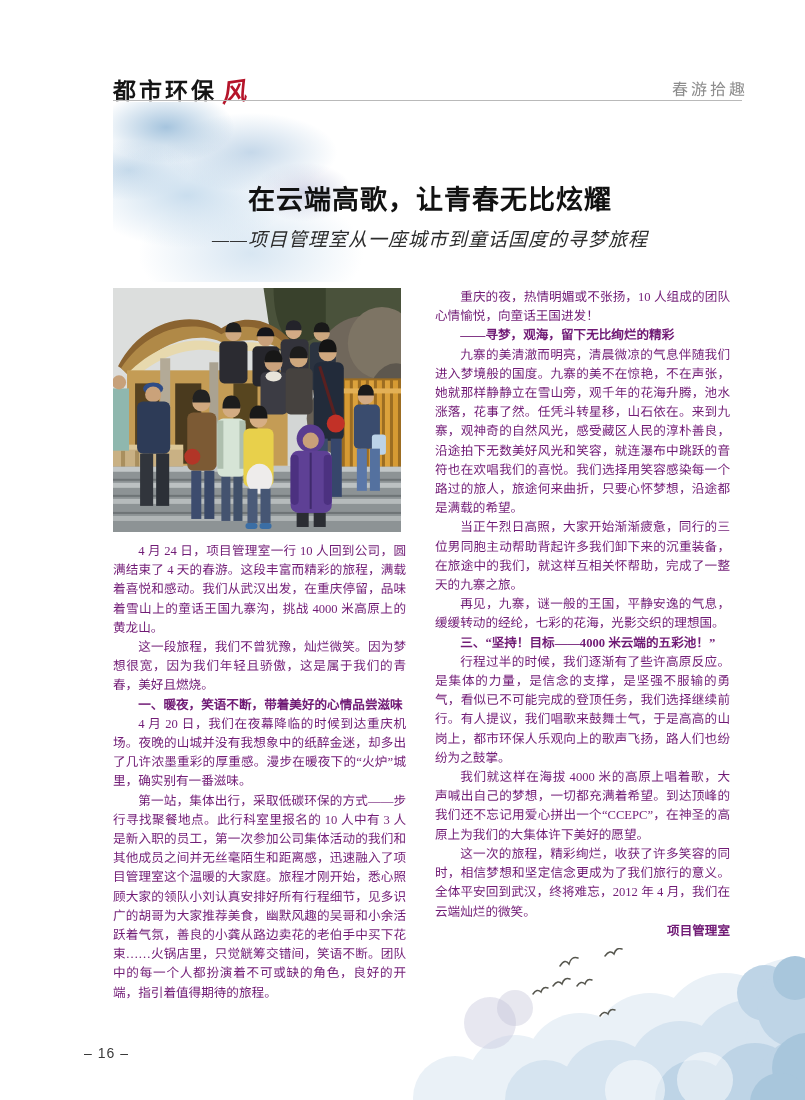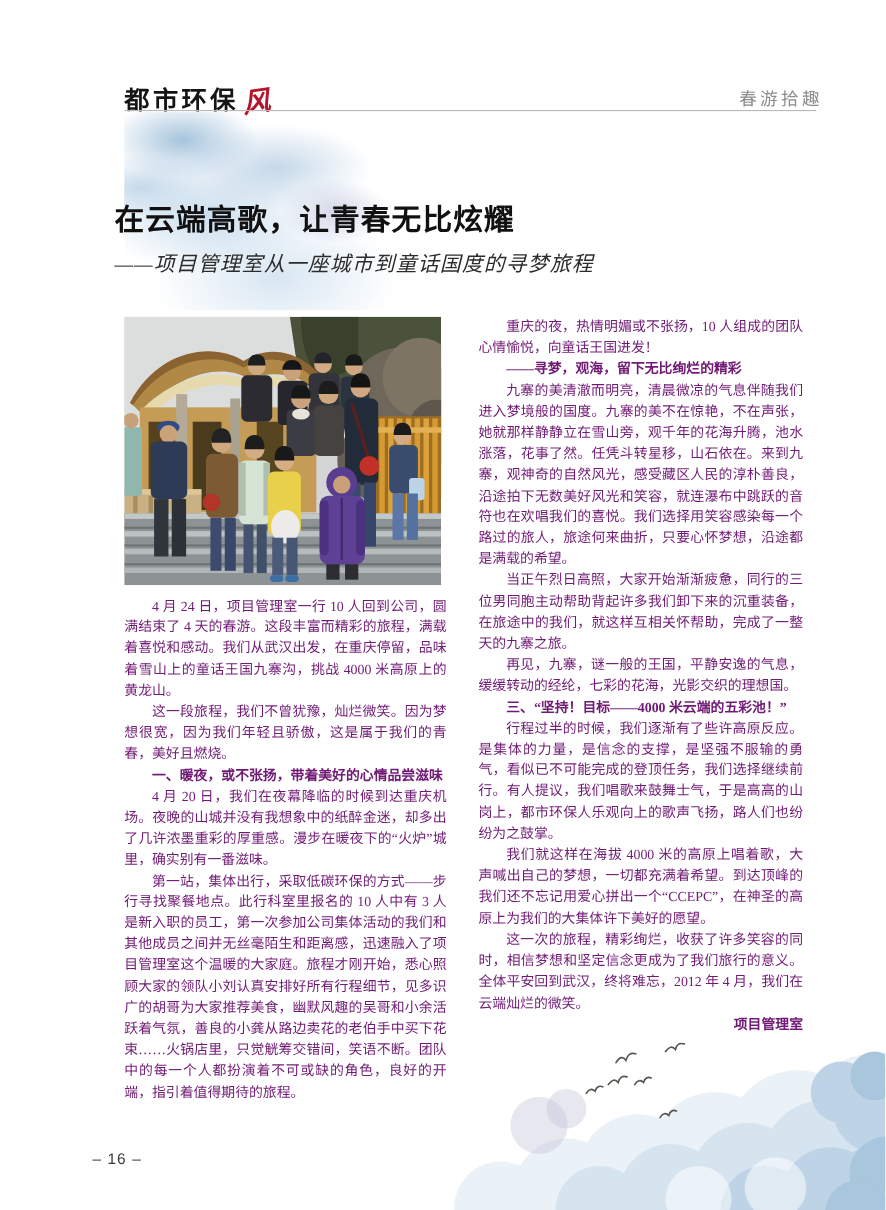--- a/index.html
+++ b/index.html
@@ -29,21 +29,21 @@
     position:absolute;left:113px;top:102px;width:265px;height:180px;
     background:
       radial-gradient(95px 50px at 20% 14%, rgba(150,186,216,.85), rgba(150,186,216,0) 72%),
       radial-gradient(120px 55px at 52% 28%, rgba(172,199,224,.70), rgba(172,199,224,0) 72%),
       radial-gradient(70px 42px at 72% 50%, rgba(150,158,198,.42), rgba(150,158,198,0) 70%),
       radial-gradient(135px 70px at 28% 52%, rgba(196,218,236,.90), rgba(196,218,236,0) 75%),
       radial-gradient(150px 85px at 52% 84%, rgba(206,224,239,.80), rgba(206,224,239,0) 75%),
       radial-gradient(85px 42px at 6% 38%, rgba(183,208,229,.80), rgba(183,208,229,0) 72%);
   }
   
-  .title-block{position:absolute;left:104px;top:178px;width:620px;text-align:left;z-index:2;}
+  .title-block{position:absolute;left:120px;top:178px;width:620px;text-align:center;z-index:2;}
   .title-block h1{
     margin:0;font-size:27px;font-weight:bold;color:#111;letter-spacing:1px;
   }
   .title-block h2{
     margin:7px 0 0 0;font-size:19px;font-weight:normal;color:#2c2c2c;letter-spacing:1px;font-style:italic;
   }
   
   .photo{position:absolute;left:113px;top:288px;width:288px;height:244px;display:block;}
   
   .col{position:absolute;font-size:12.6px;line-height:19.2px;color:#701a75;}
@@ -204,21 +204,21 @@
         <rect x="210" y="166" width="8" height="50" rx="4" fill="#4c3180"></rect>
         <line x1="197" y1="164" x2="197" y2="220" stroke="#3f2a6b" stroke-width="2"></line>
         <rect x="183" y="224" width="12" height="14" fill="#2b2d33"></rect>
         <rect x="200" y="224" width="12" height="14" fill="#2b2d33"></rect>
     </g>
   </svg>
 
   <div class="col left">
       <p class="para body">4 月 24 日，项目管理室一行 10 人回到公司，圆满结束了 4 天的春游。这段丰富而精彩的旅程，满载着喜悦和感动。我们从武汉出发，在重庆停留，品味着雪山上的童话王国九寨沟，挑战 4000 米高原上的黄龙山。</p>
       <p class="para body">这一段旅程，我们不曾犹豫，灿烂微笑。因为梦想很宽，因为我们年轻且骄傲，这是属于我们的青春，美好且燃烧。</p>
-      <p class="para heading">一、暖夜，或不张扬，带着美好的心情品尝滋味</p>
+      <p class="para heading">一、暖夜，笑语不断，带着美好的心情品尝滋味</p>
       <p class="para body">4 月 20 日，我们在夜幕降临的时候到达重庆机场。夜晚的山城并没有我想象中的纸醉金迷，却多出了几许浓墨重彩的厚重感。漫步在暖夜下的“火炉”城里，确实别有一番滋味。</p>
       <p class="para body">第一站，集体出行，采取低碳环保的方式——步行寻找聚餐地点。此行科室里报名的 10 人中有 3 人是新入职的员工，第一次参加公司集体活动的我们和其他成员之间并无丝毫陌生和距离感，迅速融入了项目管理室这个温暖的大家庭。旅程才刚开始，悉心照顾大家的领队小刘认真安排好所有行程细节，见多识广的胡哥为大家推荐美食，幽默风趣的吴哥和小余活跃着气氛，善良的小龚从路边卖花的老伯手中买下花束……火锅店里，只觉觥筹交错间，笑语不断。团队中的每一个人都扮演着不可或缺的角色，良好的开端，指引着值得期待的旅程。</p>
     </div>
   <div class="col right">
       <p class="para body">重庆的夜，热情明媚或不张扬，10 人组成的团队心情愉悦，向童话王国进发！</p>
       <p class="para heading">——寻梦，观海，留下无比绚烂的精彩</p>
       <p class="para body">九寨的美清澈而明亮，清晨微凉的气息伴随我们进入梦境般的国度。九寨的美不在惊艳，不在声张，她就那样静静立在雪山旁，观千年的花海升腾，池水涨落，花事了然。任凭斗转星移，山石依在。来到九寨，观神奇的自然风光，感受藏区人民的淳朴善良，沿途拍下无数美好风光和笑容，就连瀑布中跳跃的音符也在欢唱我们的喜悦。我们选择用笑容感染每一个路过的旅人，旅途何来曲折，只要心怀梦想，沿途都是满载的希望。</p>
       <p class="para body">当正午烈日高照，大家开始渐渐疲惫，同行的三位男同胞主动帮助背起许多我们卸下来的沉重装备，在旅途中的我们，就这样互相关怀帮助，完成了一整天的九寨之旅。</p>
       <p class="para body">再见，九寨，谜一般的王国，平静安逸的气息，缓缓转动的经纶，七彩的花海，光影交织的理想国。</p>
       <p class="para heading">三、“坚持！目标——4000 米云端的五彩池！”</p>

